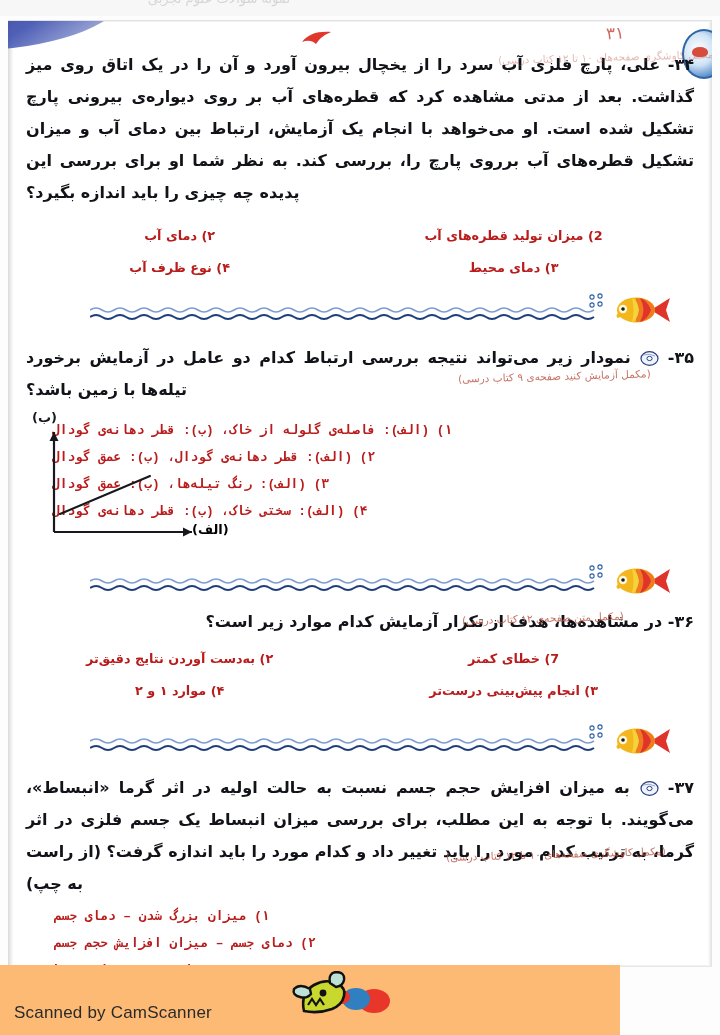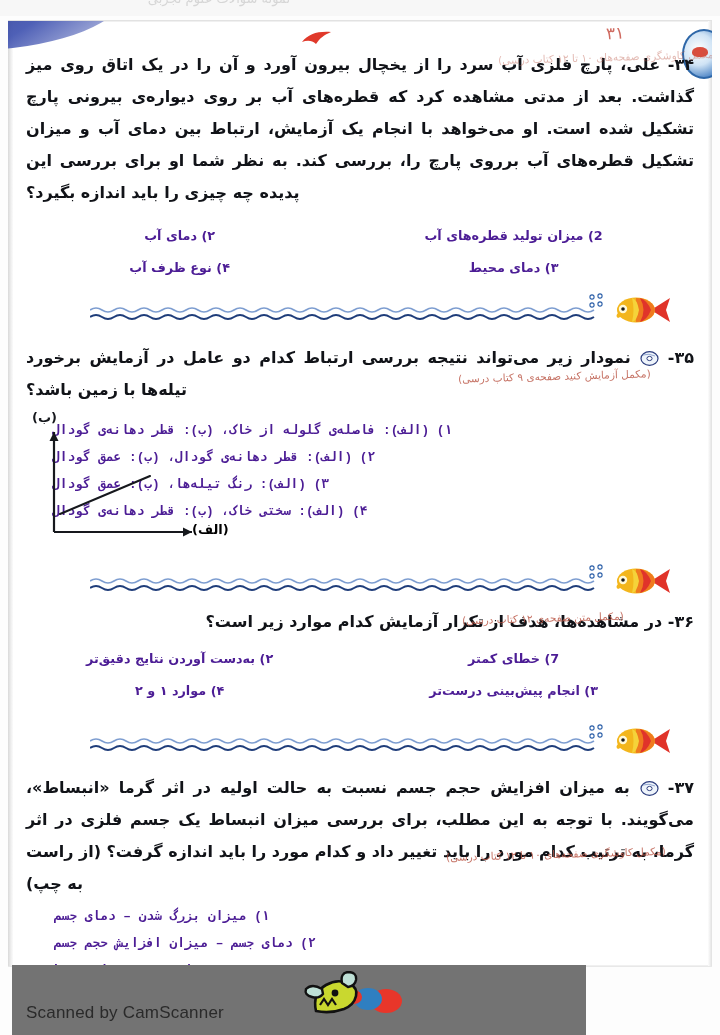--- a/index.html
+++ b/index.html
@@ -166,21 +166,21 @@
     margin-top: 6px;
   }
   .opt-row {
     display: flex;
     justify-content: flex-start;
     line-height: 2.0;
   }
   .opt {
     font-size: 12.8px;
     font-weight: bold;
-    color: #4c1d95;
+    color: #b91c1c;
     direction: rtl;
     white-space: nowrap;
   }
   
   .opt-col-a { width: 54%; text-align: center; }
   .opt-col-b { width: 46%; text-align: center; }
 
   
   .options-stacked { direction: rtl; text-align: left; padding-left: 26px; font-family: Liberation Mono, monospace; }
   .options-stacked .opt { display: block; line-height: 2.1; }
@@ -218,25 +218,25 @@
     position: absolute;
     left: 6px;
     top: 0;
     width: 200px;
     height: 150px;
   }
 
   
   .footer {
     position: absolute;
-    left: 12px;
+    left: 0;
     bottom: 0;
-    width: 574px;
+    width: 620px;
     height: 70px;
-    background: #737373;
+    background: #fdba74;
   }
   .cam-text {
     position: absolute;
     left: 14px;
     bottom: 12px;
     direction: ltr;
     font-size: 17px;
     color: #2a2a2a;
     font-family: "Liberation Sans", sans-serif;
     letter-spacing: .2px;

